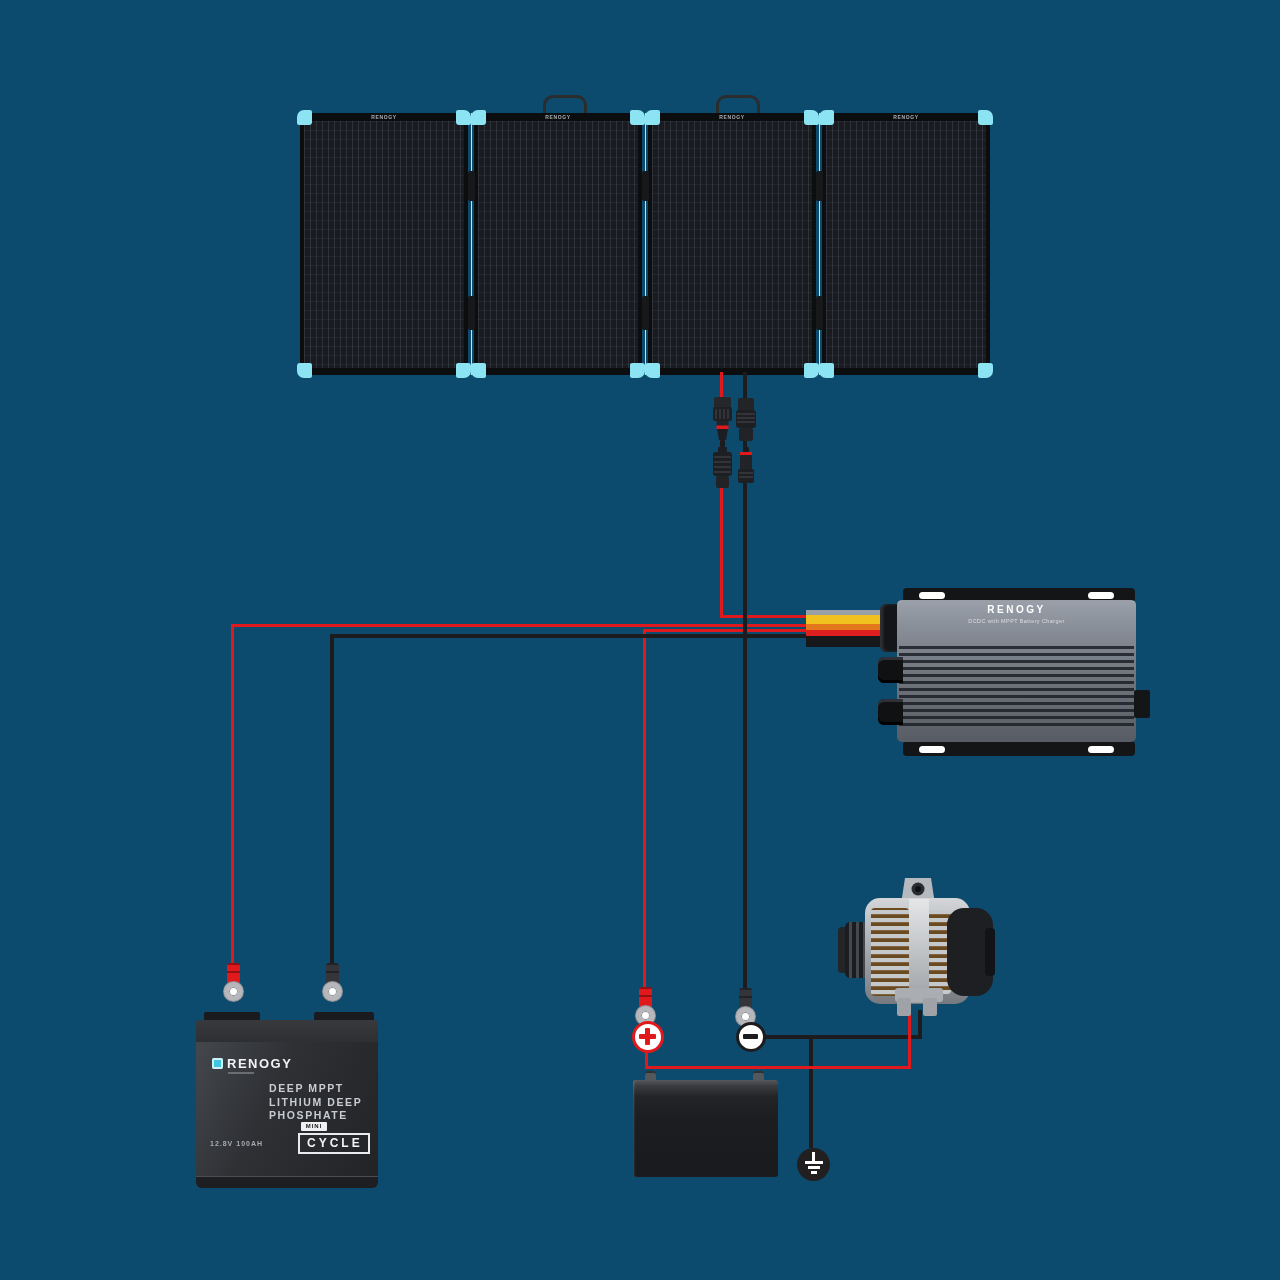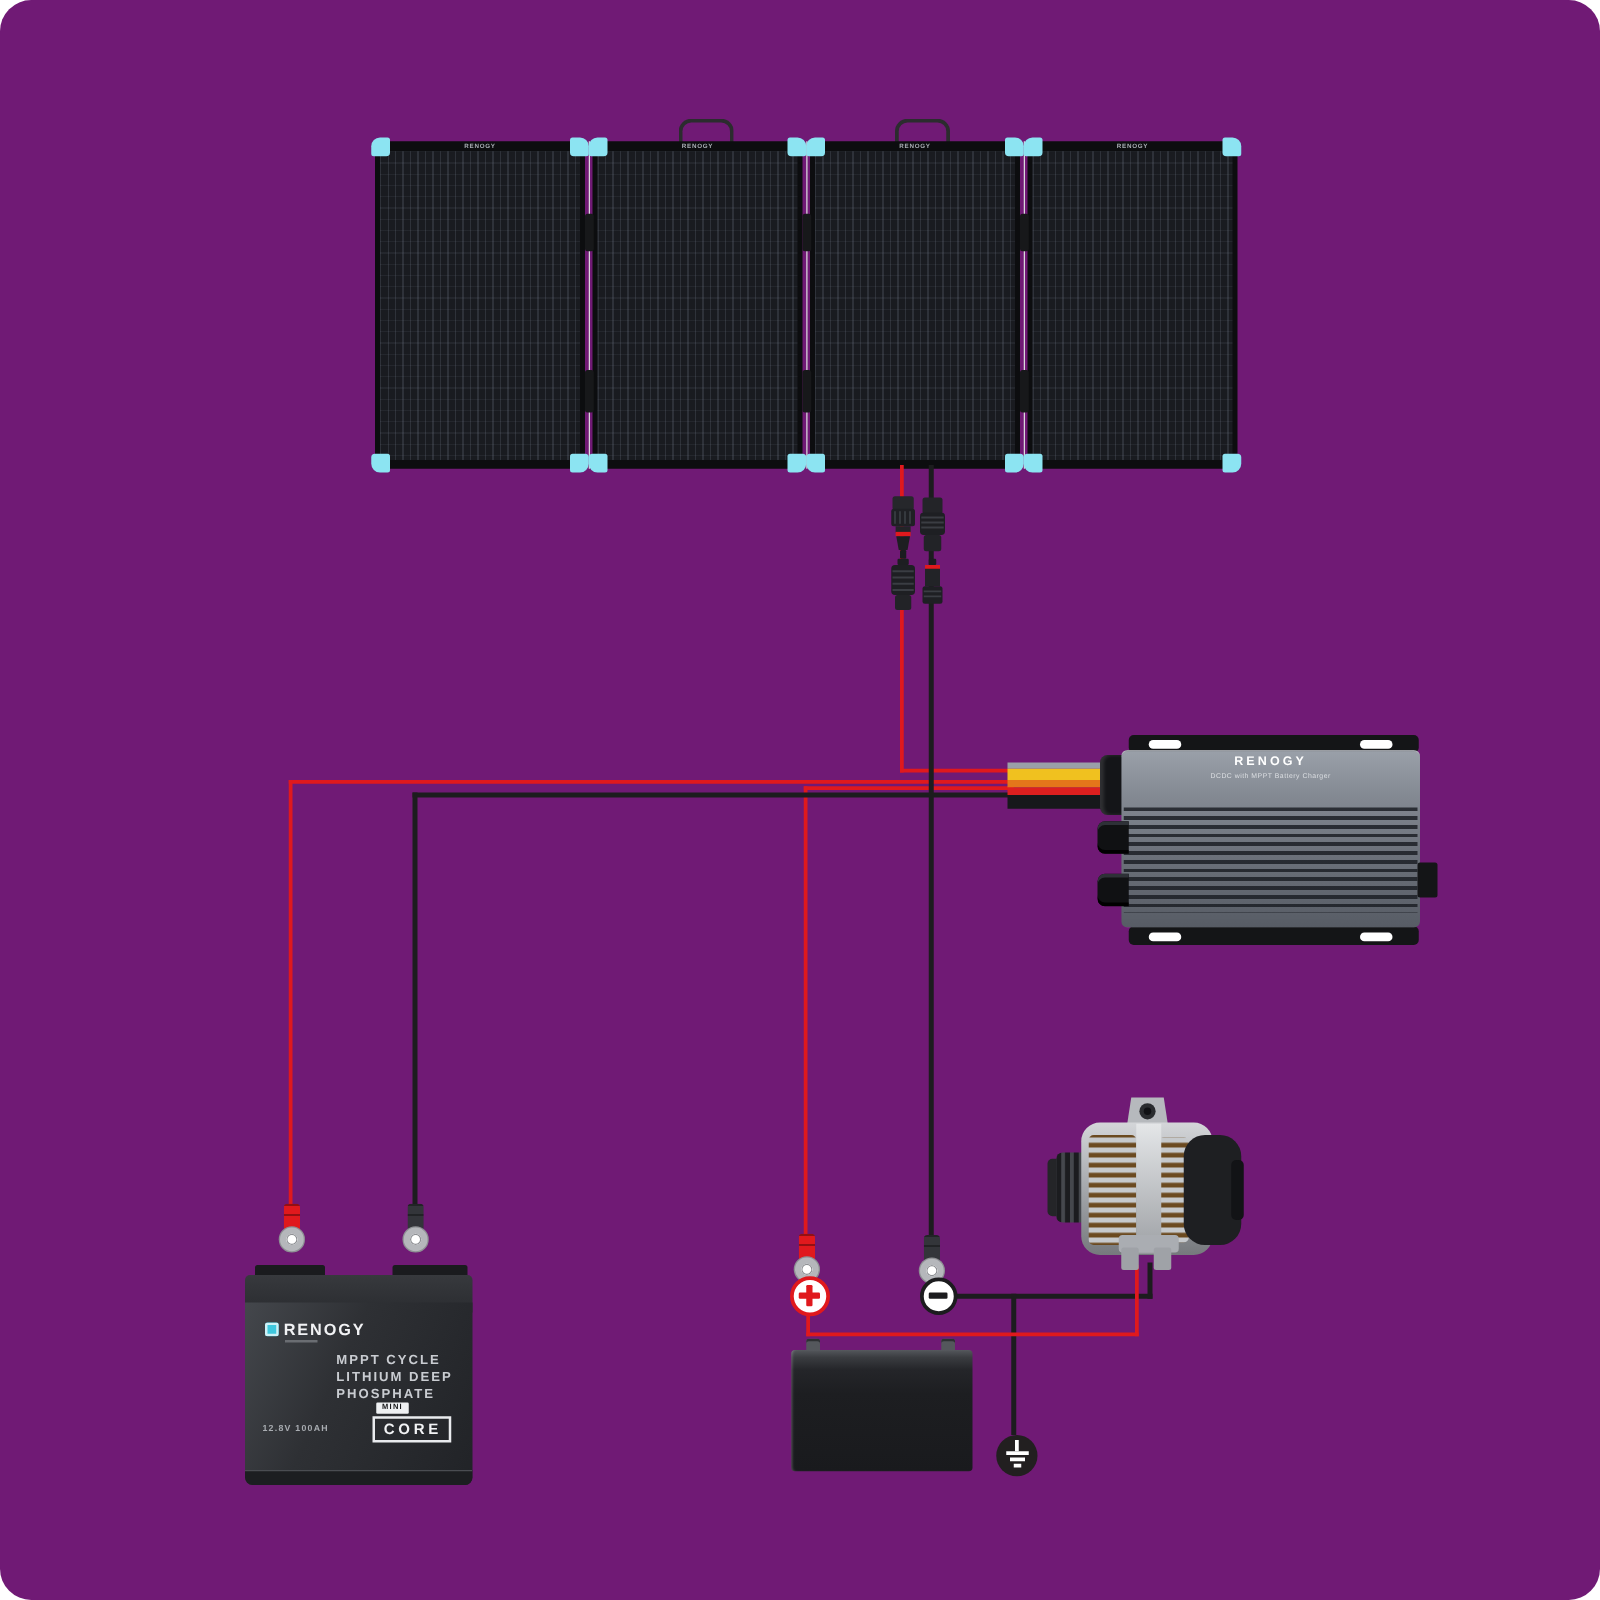--- a/index.html
+++ b/index.html
@@ -1,17 +1,17 @@
 <!DOCTYPE html>
 <html style="--wire_red: #e0191d; --wire_black: #1c1c1e; --cyan: #8ce4f2; --bundle_silver: #9aa0a8; --bundle_yellow: #f0c11f; --bundle_orange: #e4761b; --bundle_red: #dd1f1f; --bundle_black: #17181b; --logo_cyan: #3ec8de;"><head>
 <meta charset="utf-8">
 <style>
   html,body{margin:0;padding:0;background:#fff;}
-  #scene{position:relative;width:1280px;height:1280px;background:#701a75;overflow:hidden;
-         font-family:"Liberation Sans", sans-serif;border-radius:25px;}
+  #scene{position:relative;width:1280px;height:1280px;background:#0c4a6e;overflow:hidden;
+         font-family:"Liberation Sans", sans-serif;}
   .abs{position:absolute;}
   
   .wire{position:absolute;}
   .wr{background:var(--wire_red);}
   .wk{background:var(--wire_black);}
   
   .handle{position:absolute;width:44px;height:22px;border:3.5px solid #2b2c2e;border-bottom:none;
           border-radius:10px 10px 0 0;box-sizing:border-box;}
   #array{position:absolute;left:300px;top:113px;width:690px;height:262px;display:flex;gap:6px;}
   .panel{position:relative;flex:1;background:#0c0d0f;padding:8px 4px 7px;box-sizing:border-box;border-radius:2px;}
@@ -284,26 +284,26 @@
   <div class="cap"></div>
   <div class="bbody">
     <div class="ridge"></div>
   </div>
   <div id="hlogo">
     <div id="hlogoicon"></div>
     <div id="hbrand">RENOGY</div>
   </div>
   <div id="htag"></div>
   <div id="htitle">
-    <div>MPPT CYCLE</div>
+    <div>DEEP MPPT</div>
     <div>LITHIUM DEEP</div>
     <div>PHOSPHATE</div>
   </div>
   <div id="hmini">MINI</div>
-  <div id="hcore">CORE</div>
+  <div id="hcore">CYCLE</div>
   <div id="hspec">12.8V 100AH</div>
 </div>
 
 <div id="sbatt">
   <div class="post" style="left:12px;"></div>
   <div class="post" style="left:120px;"></div>
   <div class="sbody"></div>
 </div>
 
 </div>

